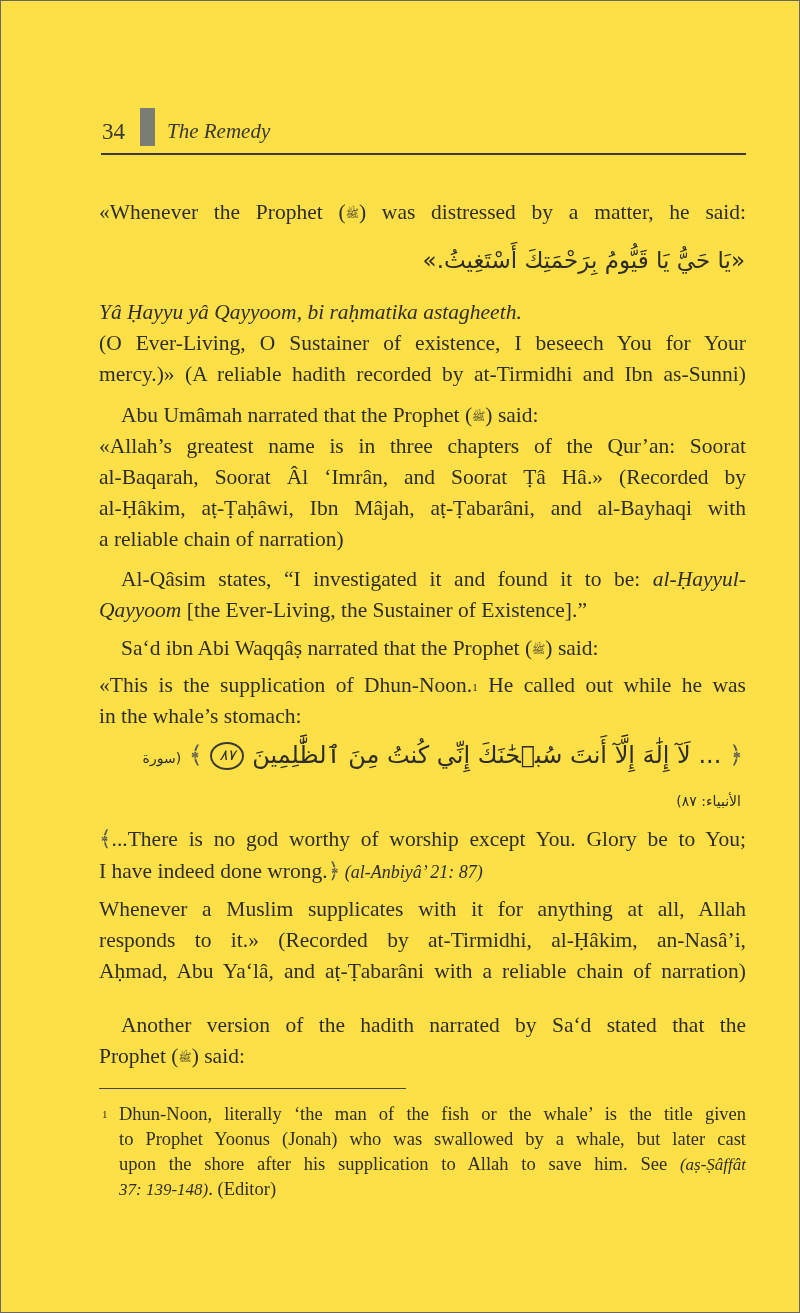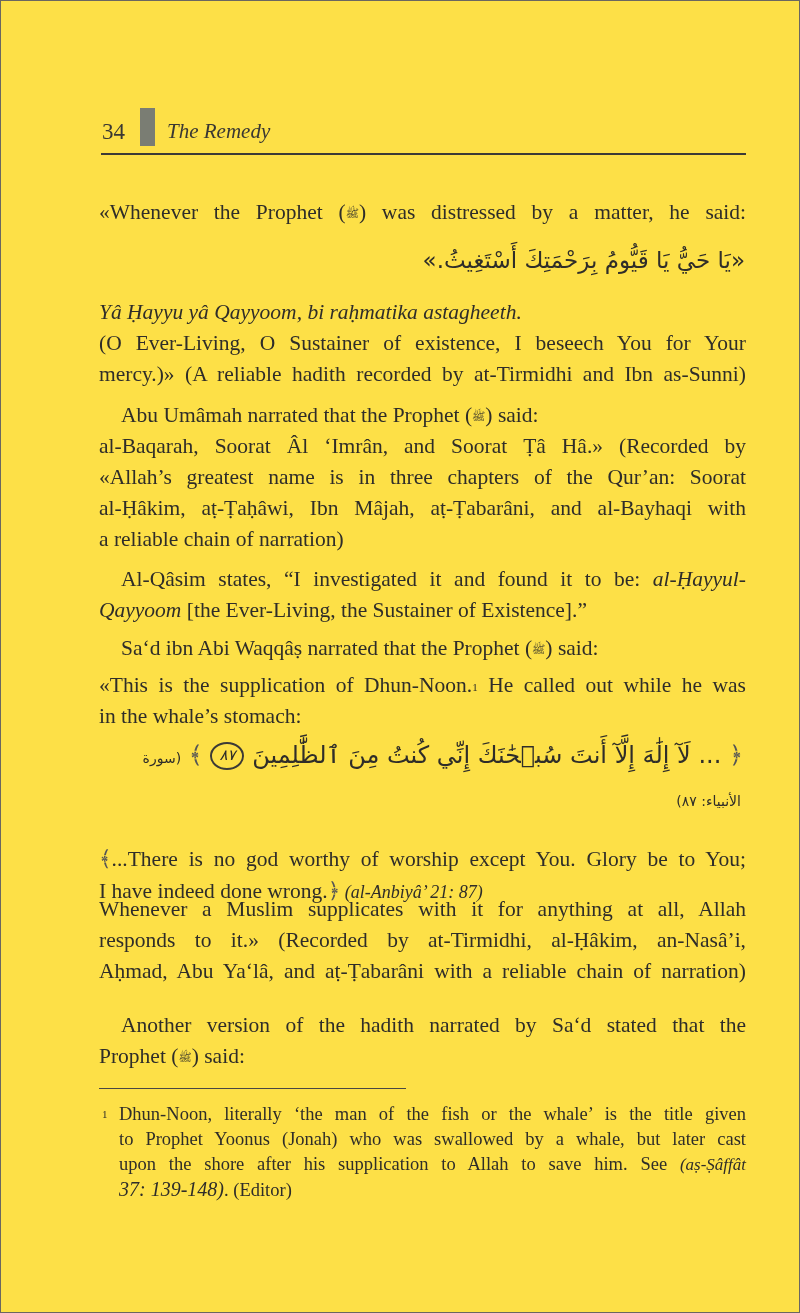--- a/index.html
+++ b/index.html
@@ -89,22 +89,22 @@
   <div class="arabic" style="top:246px; right:54px; font-size:23px;">«يَا حَيُّ يَا قَيُّومُ بِرَحْمَتِكَ أَسْتَغِيثُ.»</div>
 
   <div class="text" style="top:296px;">
     <span class="line last it">Yâ Ḥayyu yâ Qayyoom, bi raḥmatika astagheeth.</span>
     <span class="line">(O Ever-Living, O Sustainer of existence, I beseech You for Your</span>
     <span class="line">mercy.)» (A reliable hadith recorded by at-Tirmidhi and Ibn as-Sunni)</span>
   </div>
 
   <div class="text" style="top:399px;">
     <span class="line last indent"><span>Abu Umâmah narrated that the Prophet (</span><span class="honorific">ﷺ</span><span>) said:</span></span>
+    <span class="line">«Allah’s greatest name is in three chapters of the Qur’an: Soorat</span>
     <span class="line">al-Baqarah, Soorat Âl ‘Imrân, and Soorat Ṭâ Hâ.» (Recorded by</span>
-    <span class="line">«Allah’s greatest name is in three chapters of the Qur’an: Soorat</span>
     <span class="line">al-Ḥâkim, aṭ-Ṭaḥâwi, Ibn Mâjah, aṭ-Ṭabarâni, and al-Bayhaqi with</span>
     <span class="line last">a reliable chain of narration)</span>
   </div>
 
   <div class="text" style="top:563px;">
     <span class="line indent"><span>Al-Qâsim states, “I investigated it and found it to be: </span><span class="it">al-Ḥayyul-</span></span>
     <span class="line last"><span class="it">Qayyoom</span><span> [the Ever-Living, the Sustainer of Existence].”</span></span>
   </div>
 
   <div class="text" style="top:632px;">
@@ -117,37 +117,37 @@
 
   <div class="arabic" style="top:740px; right:56px; font-size:24px;">
     <span class="ornament">﴿</span>
     <span>... لَآ إِلَٰهَ إِلَّآ أَنتَ سُبۡحَٰنَكَ إِنِّي كُنتُ مِنَ ٱلظَّٰلِمِينَ</span>
     <span class="ayah-num">٨٧</span>
     <span class="ornament">﴾</span>
     <span style="font-size:14px;">(سورة</span>
   </div>
   <div class="arabic" style="top:792px; right:58px; font-size:14px;">الأنبياء: ٨٧)</div>
 
-  <div class="text" style="top:822px;margin-top:20px;">
+  <div class="text" style="top:822px;">
     <span class="line"><span class="ornament">﴾</span><span>...There is no god worthy of worship except You. Glory be to You;</span></span>
     <span class="line last"><span>I have indeed done wrong.</span><span class="ornament">﴿</span><span class="sm-it"> (al-Anbiyâ’ 21: 87)</span></span>
   </div>
 
   <div class="text" style="top:893px;">
     <span class="line">Whenever a Muslim supplicates with it for anything at all, Allah</span>
     <span class="line">responds to it.» (Recorded by at-Tirmidhi, al-Ḥâkim, an-Nasâ’i,</span>
     <span class="line">Aḥmad, Abu Ya‘lâ, and aṭ-Ṭabarâni with a reliable chain of narration)</span>
   </div>
 
   <div class="text" style="top:993px;margin-top:16px;">
     <span class="line indent">Another version of the hadith narrated by Sa‘d stated that the</span>
     <span class="line last"><span>Prophet (</span><span class="honorific">ﷺ</span><span>) said:</span></span>
   </div>
 
   <div class="fn-rule"></div>
   <div class="footnote" style="top:1101px;">
     <span class="line" style="padding-left:20px; position:relative;"><sup style="position:absolute; left:3px; top:0;">1</sup><span>Dhun-Noon, literally ‘the man of the fish or the whale’ is the title given</span></span>
     <span class="line" style="padding-left:20px;">to Prophet Yoonus (Jonah) who was swallowed by a whale, but later cast</span>
     <span class="line" style="padding-left:20px;"><span>upon the shore after his supplication to Allah to save him. See </span><span class="it" style="font-size:17px;">(aṣ-Ṣâffât</span></span>
-    <span class="line last" style="padding-left:20px;"><span class="it" style="font-size:20px;">37: 139-148)</span><span>. (Editor)</span></span>
+    <span class="line last" style="padding-left:20px;"><span class="it" style="font-size:17px;">37: 139-148)</span><span>. (Editor)</span></span>
   </div>
 
 </div>
 
 </body></html>

